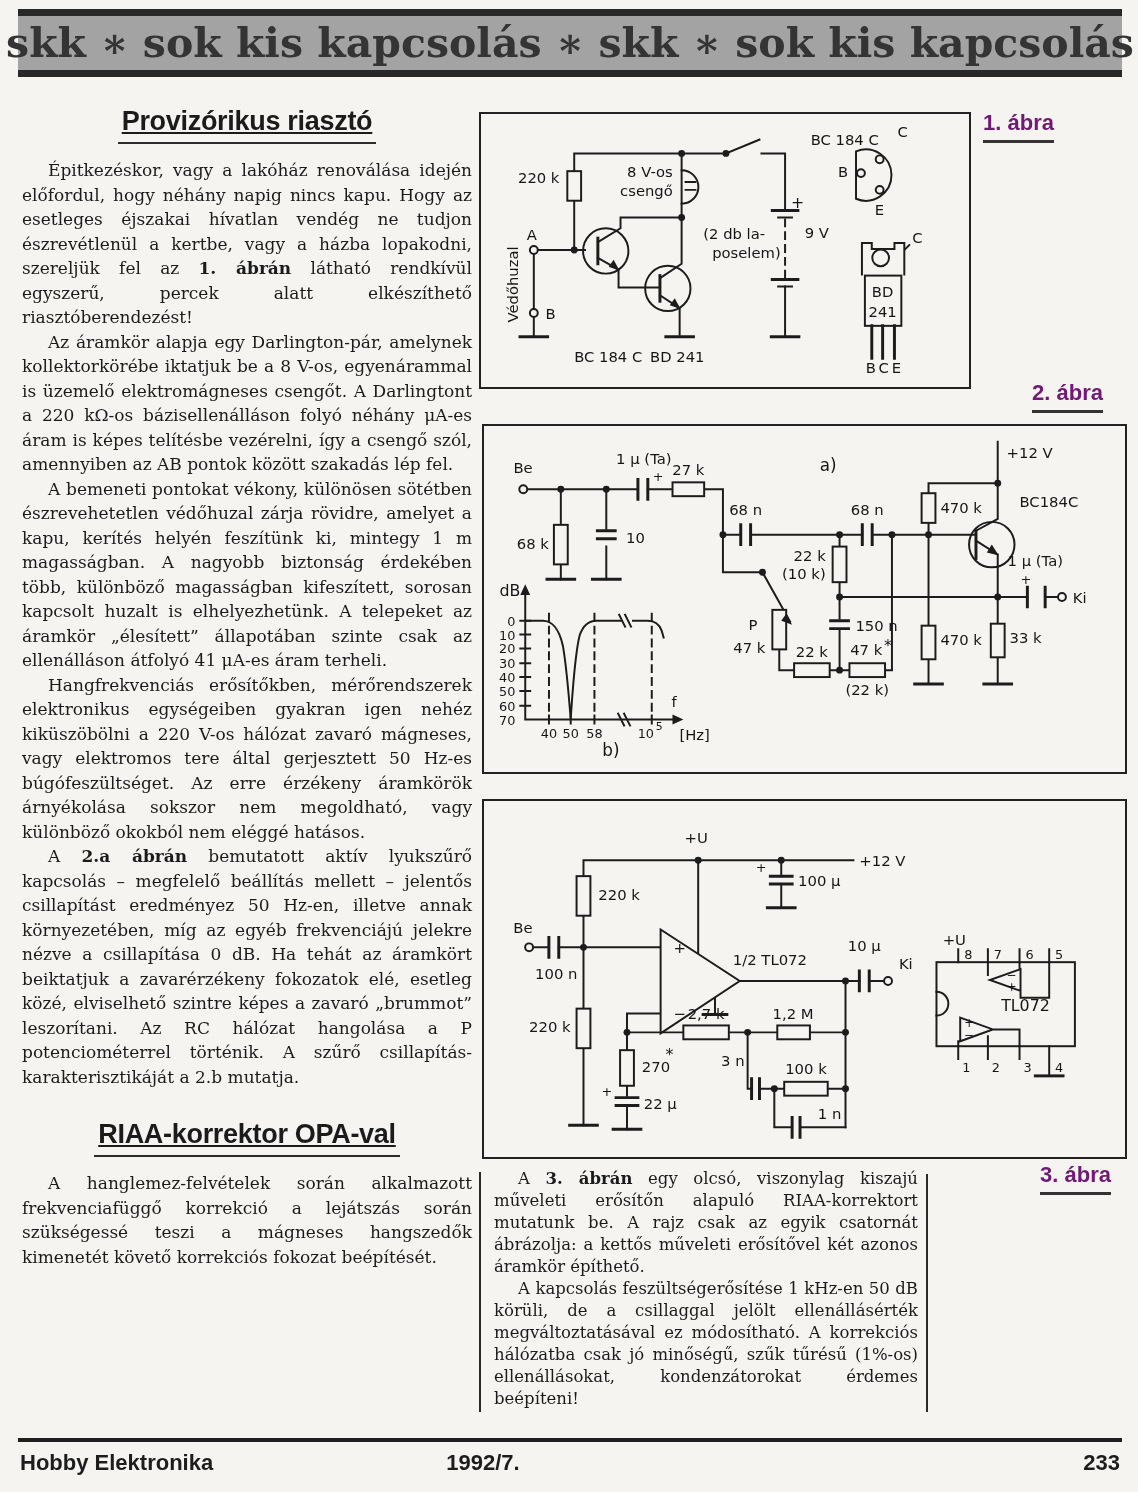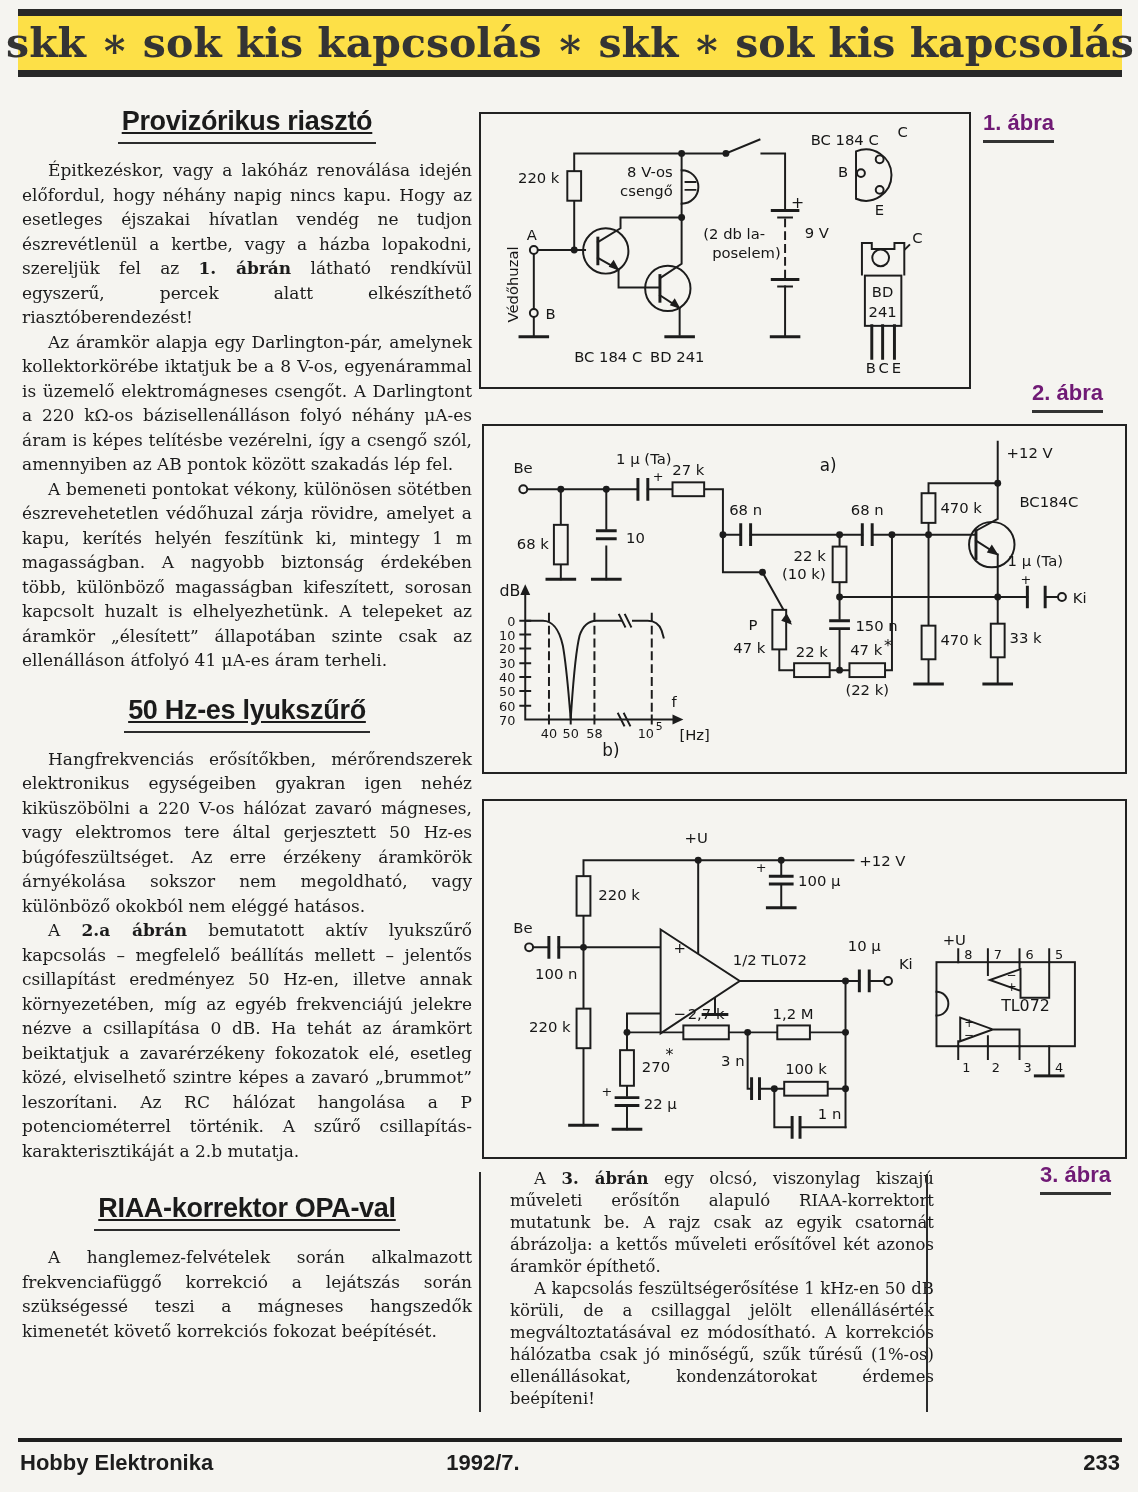--- a/index.html
+++ b/index.html
@@ -1,29 +1,29 @@
 <!DOCTYPE html>
 <html><head>
 <meta charset="utf-8">
 <style>
   html,body{margin:0;padding:0;}
   body{width:1138px;height:1492px;position:relative;background:#f5f4f0;color:#1b1b1b;
        font-family:"DejaVu Serif",serif;overflow:hidden;}
-  .banner{position:absolute;left:18px;top:9px;width:1104px;height:68px;background:#fde047;
+  .banner{position:absolute;left:18px;top:9px;width:1104px;height:68px;background:#a3a3a3;
           border-top:7px solid #282828;border-bottom:7px solid #282828;box-sizing:border-box;
           display:flex;align-items:center;justify-content:center;}
   .banner span{font-family:"DejaVu Serif",serif;font-weight:bold;font-size:41px;color:#343434;white-space:nowrap;}
   .col-left{position:absolute;left:22px;top:106px;width:450px;}
   .htitle{font-family:"Liberation Sans",sans-serif;font-weight:bold;font-size:27px;
           text-align:center;margin:0 0 14px 0;letter-spacing:-0.3px;}
   .htitle .u{display:inline-block;border-bottom:2.5px solid #2c2c2c;padding:0 4px 5px;text-decoration:underline;}
   .h2sp{margin-top:22px;}
   .h3sp{margin-top:30px;}
   .col-left p{font-size:17px;line-height:24.5px;text-align:justify;text-indent:26px;margin:0;}
-  .rtext{position:absolute;left:510px;top:1168px;width:424px;}
+  .rtext{position:absolute;left:494px;top:1168px;width:424px;}
   .rtext p{font-size:16.5px;line-height:22px;text-align:justify;text-indent:24px;margin:0;}
   .figbox{position:absolute;border:2px solid #222;}
   .figbox svg{display:block;}
   #fig1{left:479px;top:112px;width:488px;height:273px;}
   #fig2{left:482px;top:424px;width:641px;height:346px;}
   #fig3{left:482px;top:799px;width:641px;height:356px;}
   .figcap{position:absolute;font-family:"Liberation Sans",sans-serif;font-weight:bold;font-size:22px;color:#701a75;}
   .figcap .u{display:inline-block;border-bottom:3px solid #333;padding-bottom:4px;}
   #cap1{left:983px;top:110px;} #cap2{left:1032px;top:380px;} #cap3{left:1040px;top:1162px;}
   .vrule{position:absolute;width:2px;background:#2b2b2b;}
@@ -49,21 +49,20 @@
 <div class="banner">
   <span>skk ∗ sok kis kapcsolás ∗ skk ∗ sok kis kapcsolás</span>
 </div>
 
 <div class="col-left">
   <h1 class="htitle"><span class="u">Provizórikus riasztó</span></h1>
   <p><span>Épitkezéskor, vagy a lakóház renoválása idején előfordul, hogy néhány napig nincs kapu. Hogy az esetleges éjszakai hívatlan vendég ne tudjon észrevétlenül a kertbe, vagy a házba lopakodni, szereljük fel az </span><b>1. ábrán</b><span> látható rendkívül egyszerű, percek alatt elkészíthető riasztóberendezést!</span></p>
   <p>Az áramkör alapja egy Darlington-pár, amelynek kollektorkörébe iktatjuk be a 8 V-os, egyenárammal is üzemelő elektromágneses csengőt. A Darlingtont a 220 kΩ-os bázisellenálláson folyó néhány μA-es áram is képes telítésbe vezérelni, így a csengő szól, amennyiben az AB pontok között szakadás lép fel.</p>
   <p>A bemeneti pontokat vékony, különösen sötétben észrevehetetlen védőhuzal zárja rövidre, amelyet a kapu, kerítés helyén feszítünk ki, mintegy 1 m magasságban. A nagyobb biztonság érdekében több, különböző magasságban kifeszített, sorosan kapcsolt huzalt is elhelyezhetünk. A telepeket az áramkör „élesített” állapotában szinte csak az ellenálláson átfolyó 41 μA-es áram terheli.</p>
 
-  <h1 class="htitle h2sp"><span class="u">50 Hz-es lyukszűrő</span></h1>
   <p>Hangfrekvenciás erősítőkben, mérőrendszerek elektronikus egységeiben gyakran igen nehéz kiküszöbölni a 220 V-os hálózat zavaró mágneses, vagy elektromos tere által gerjesztett 50 Hz-es búgófeszültséget. Az erre érzékeny áramkörök árnyékolása sokszor nem megoldható, vagy különböző okokból nem eléggé hatásos.</p>
   <p><span>A </span><b>2.a ábrán</b><span> bemutatott aktív lyukszűrő kapcsolás – megfelelő beállítás mellett – jelentős csillapítást eredményez 50 Hz-en, illetve annak környezetében, míg az egyéb frekvenciájú jelekre nézve a csillapítása 0 dB. Ha tehát az áramkört beiktatjuk a zavarérzékeny fokozatok elé, esetleg közé, elviselhető szintre képes a zavaró „brummot” leszorítani. Az RC hálózat hangolása a P potenciométerrel történik. A szűrő csillapítás-karakterisztikáját a 2.b mutatja.</span></p>
 
   <h1 class="htitle h3sp"><span class="u">RIAA-korrektor OPA-val</span></h1>
   <p>A hanglemez-felvételek során alkalmazott frekvenciafüggő korrekció a lejátszás során szükségessé teszi a mágneses hangszedők kimenetét követő korrekciós fokozat beépítését.</p>
 </div>
 
 <div class="rtext">
   <p><span>A </span><b>3. ábrán</b><span> egy olcsó, viszonylag kiszajú műveleti erősítőn alapuló RIAA-korrektort mutatunk be. A rajz csak az egyik csatornát ábrázolja: a kettős műveleti erősítővel két azonos áramkör építhető.</span></p>
   <p>A kapcsolás feszültségerősítése 1 kHz-en 50 dB körüli, de a csillaggal jelölt ellenállásérték megváltoztatásával ez módosítható. A korrekciós hálózatba csak jó minőségű, szűk tűrésű (1%-os) ellenállásokat, kondenzátorokat érdemes beépíteni!</p>

